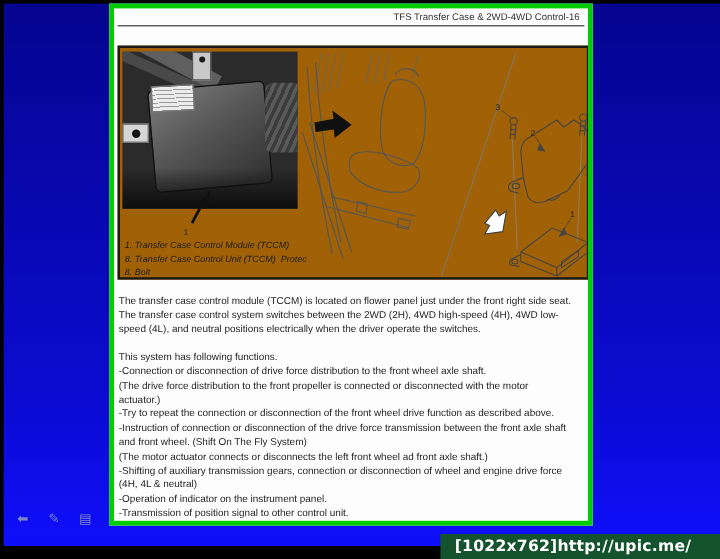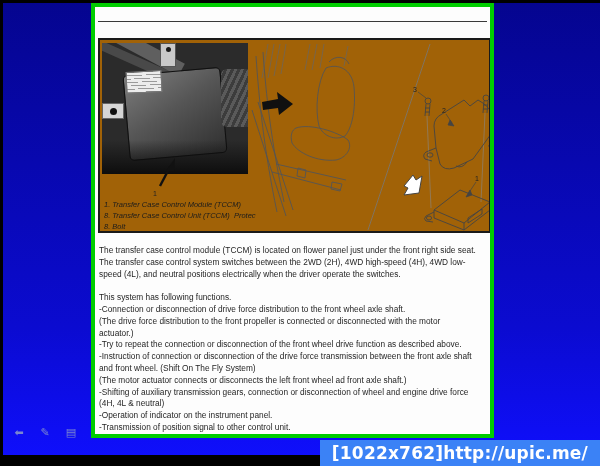--- a/index.html
+++ b/index.html
@@ -11,23 +11,23 @@
     overflow:hidden;
   }
   .strip-top   { position:absolute; left:0; top:0; width:600px; height:3px; background:#000; }
   .strip-left  { position:absolute; left:0; top:0; width:3px; height:466px; background:#000; }
   .bottom-bar  { position:absolute; left:0; top:455px; width:600px; height:11px; background:#000; }
 
   .viewer-icons { position:absolute; left:12px; top:426px; display:flex; gap:12px;
     color:#7b87cf; font-family:"DejaVu Sans", sans-serif; font-size:11px; line-height:14px; }
   .viewer-icons span { width:14px; text-align:center; cursor:pointer; }
 
-  .watermark { position:absolute; right:0; bottom:0; background:#3b82f6; color:#fff;
-    font-family:"DejaVu Sans", sans-serif; font-size:17px; font-weight:bold;
-    padding:3px 12px 3px 12px; letter-spacing:0.2px; }
+  .watermark { position:absolute; right:0; bottom:0; background:#14532d; color:#fff;
+    font-family:"DejaVu Sans", sans-serif; font-size:13px; font-weight:bold;
+    padding:3px 24px 3px 12px; letter-spacing:0.2px; }
 
   .frame { position:absolute; left:91px; top:3px; width:403px; height:435px;
     border:4px solid #00cd00; background:#fdfdfd; }
   .page { position:relative; width:100%; height:100%; overflow:hidden; color:#1c1c1c; }
 
   .hdr { position:absolute; top:3px; right:7px; font-size:8px; color:#333; }
   .hdr-rule { position:absolute; top:14px; left:3px; right:3px; border-top:1px solid #3a3a3a; }
   .doc-title { position:absolute; top:18px; left:4px; font-size:10.5px; font-weight:bold;
     letter-spacing:0.2px; color:#0e0e0e;margin-top:27px; }
 
@@ -82,20 +82,21 @@
   <span>✎</span>
   <span>▤</span>
   <span>➡</span>
 </div>
 
 <div class="watermark">[1022x762]http://upic.me/</div>
 
 <div class="frame">
   <div class="page">
 
+    <div class="hdr">TFS Transfer Case &amp; 2WD-4WD Control-16</div>
     <div class="hdr-rule"></div>
     <div class="doc-title">TRANSFER CASE CONTROL MODULE (TCCM)</div>
 
     <div class="figure">
 
       <div class="photo">
         <div class="streak-a"></div>
         <div class="streak-b"></div>
         <div class="module"></div>
         <div class="module-label"></div>

